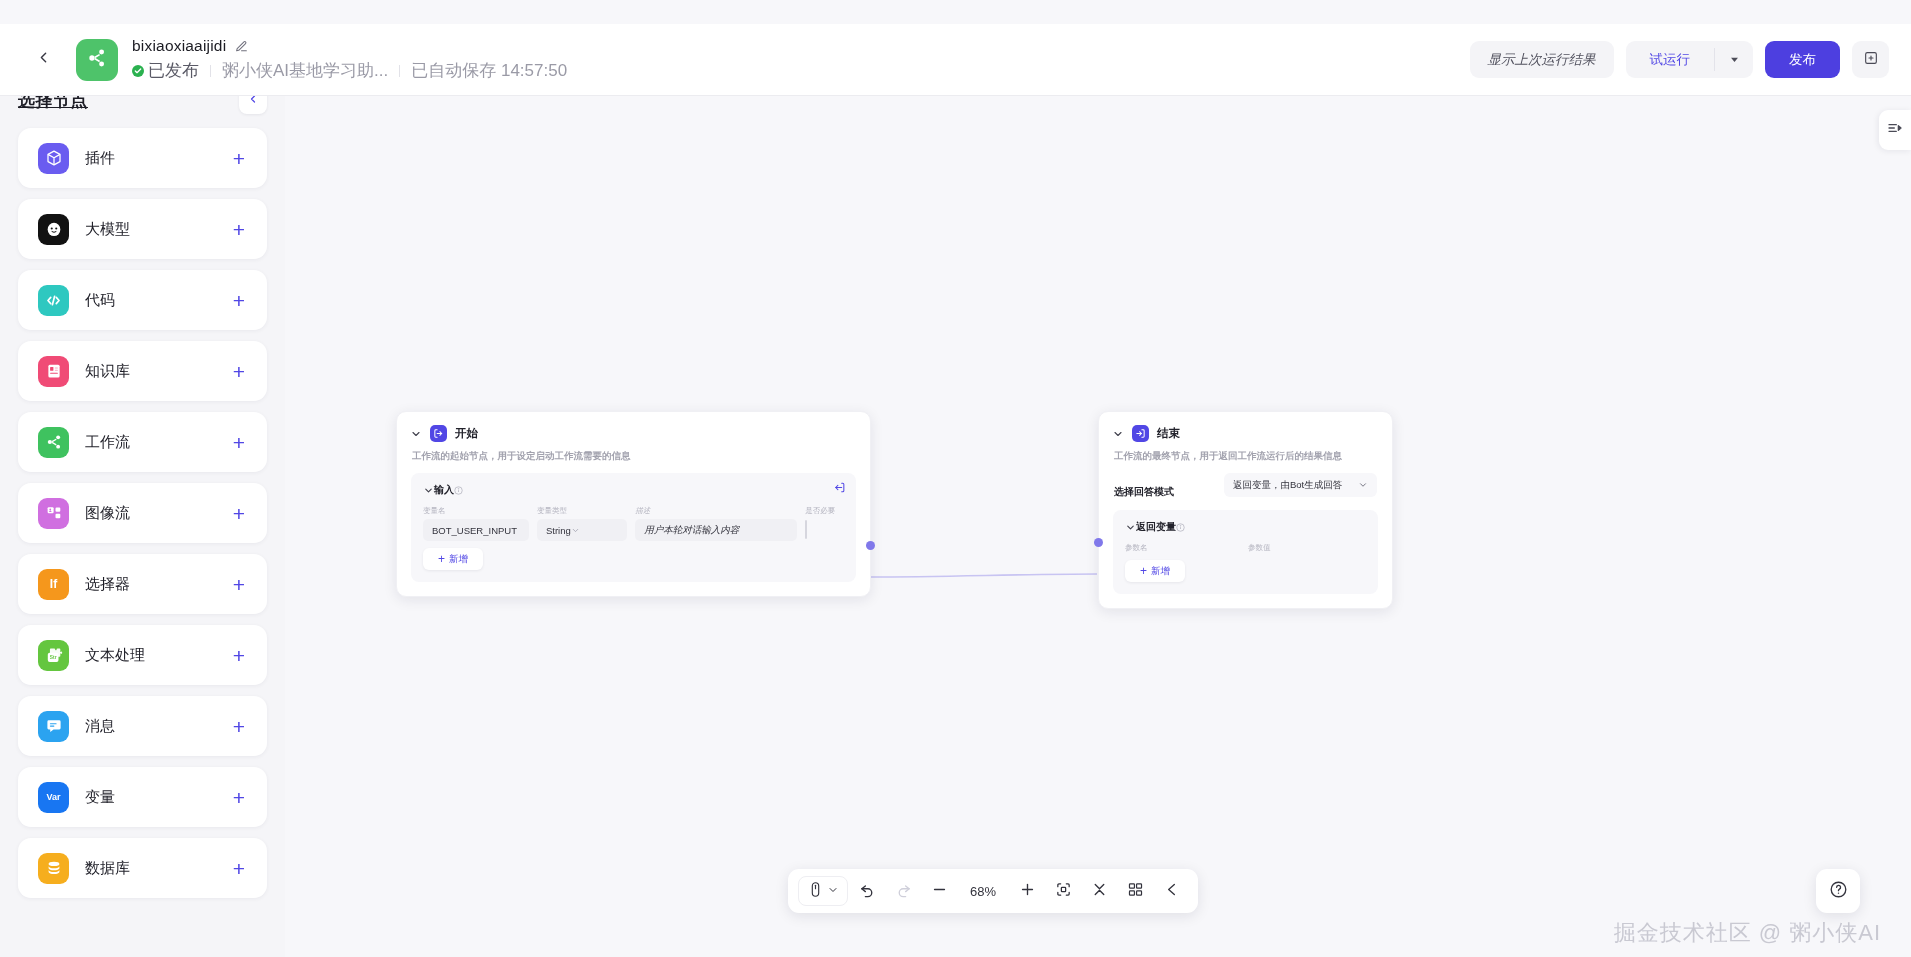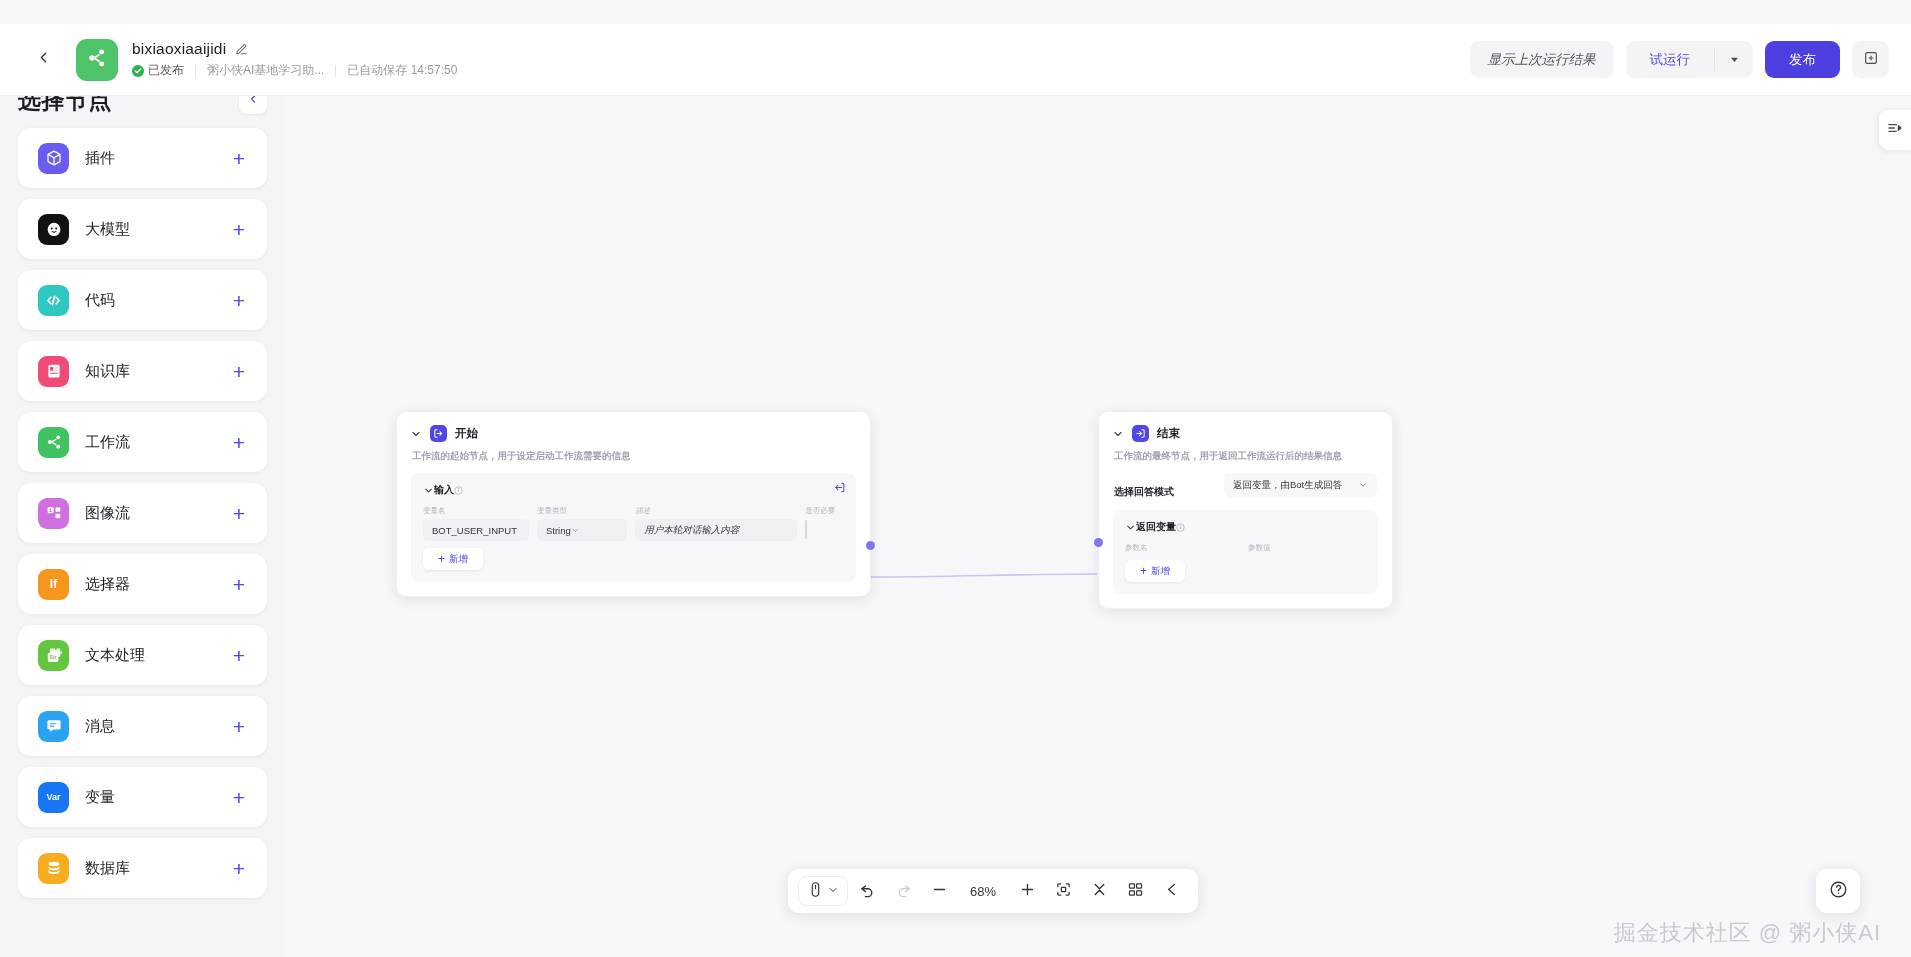--- a/index.html
+++ b/index.html
@@ -24,21 +24,21 @@
   }
   .app-logo {
     width: 42px; height: 42px; border-radius: 11px;
     background: #4ec36a; display: flex; align-items: center; justify-content: center;
     flex: 0 0 auto;
   }
   .title-block { margin-left: 14px; display: flex; flex-direction: column; justify-content: center; }
   .title-row { display: flex; align-items: center; gap: 9px; }
   .app-title { font-size: 15.5px; color: #1c1c23; font-weight: 400; letter-spacing: .2px; }
   .edit-ico { color: #70707d; display: flex; cursor: pointer; }
-  .meta-row { display: flex; align-items: center; margin-top: 4px; font-size: 12px; color: #8a8a96; }
+  .meta-row { display: flex; align-items: center; margin-top: 4px; font-size: 17px; color: #8a8a96; }
   .pub-badge { display: flex; align-items: center; gap: 4px; color: #5a5a66; }
   .pub-dot { width: 12px; height: 12px; border-radius: 50%; background: #2bb14f;
              display: flex; align-items: center; justify-content: center; }
   .meta-sep { width: 1px; height: 12px; background: #e2e2e8; margin: 0 11px; }
   .meta-txt { color: #9a9aa6; }
 
   .topbar-right { margin-left: auto; display: flex; align-items: center; gap: 12px; margin-right: 22px; }
   .btn {
     height: 37px; border-radius: 9px; display: flex; align-items: center; justify-content: center;
     font-size: 13.5px; cursor: pointer; user-select: none; white-space: nowrap;
@@ -53,21 +53,21 @@
   .btn-primary { background: #4d3fe0; color: #fff; padding: 0 24px; font-weight: 500; }
   .icon-sq { width: 37px; height: 37px; border-radius: 9px; background: #f4f4f7;
              display: flex; align-items: center; justify-content: center; cursor: pointer; color: #4a4a56; }
 
   
   .sidebar {
     position: absolute; left: 0; top: 72px; width: 285px; height: 885px;
     background: #f5f5f8; padding: 0 18px; overflow: hidden; z-index: 30;
   }
   .sb-head { display: flex; align-items: center; height: 56px; padding-left: 0px; }
-  .sb-title { font-size: 23px; color: #1d1d26; font-weight: 600; letter-spacing: .5px; }
+  .sb-title { font-size: 17px; color: #1d1d26; font-weight: 600; letter-spacing: .5px; text-decoration: underline; }
   .sb-collapse {
     margin-left: auto; width: 28px; height: 28px; border-radius: 8px; background: #fff;
     display: flex; align-items: center; justify-content: center; cursor: pointer;
     color: #5147e5; box-shadow: 0 1px 3px rgba(20,20,40,.07);
   }
   .node-list { display: flex; flex-direction: column; gap: 11px; }
   .node-card {
     height: 60px; background: #fff; border-radius: 13px; display: flex; align-items: center;
     padding: 0 22px 0 20px; cursor: pointer; box-shadow: 0 1px 4px rgba(26,26,48,.055);
   }

